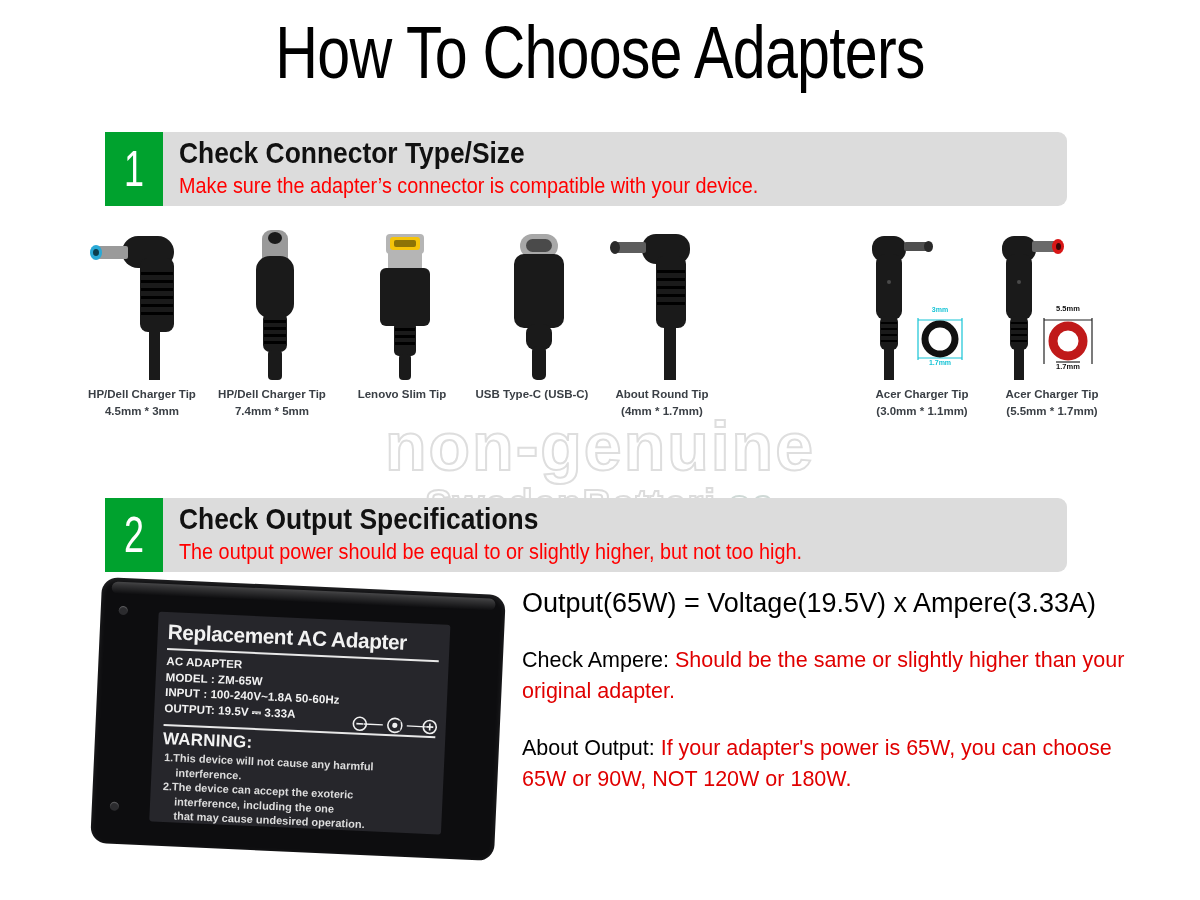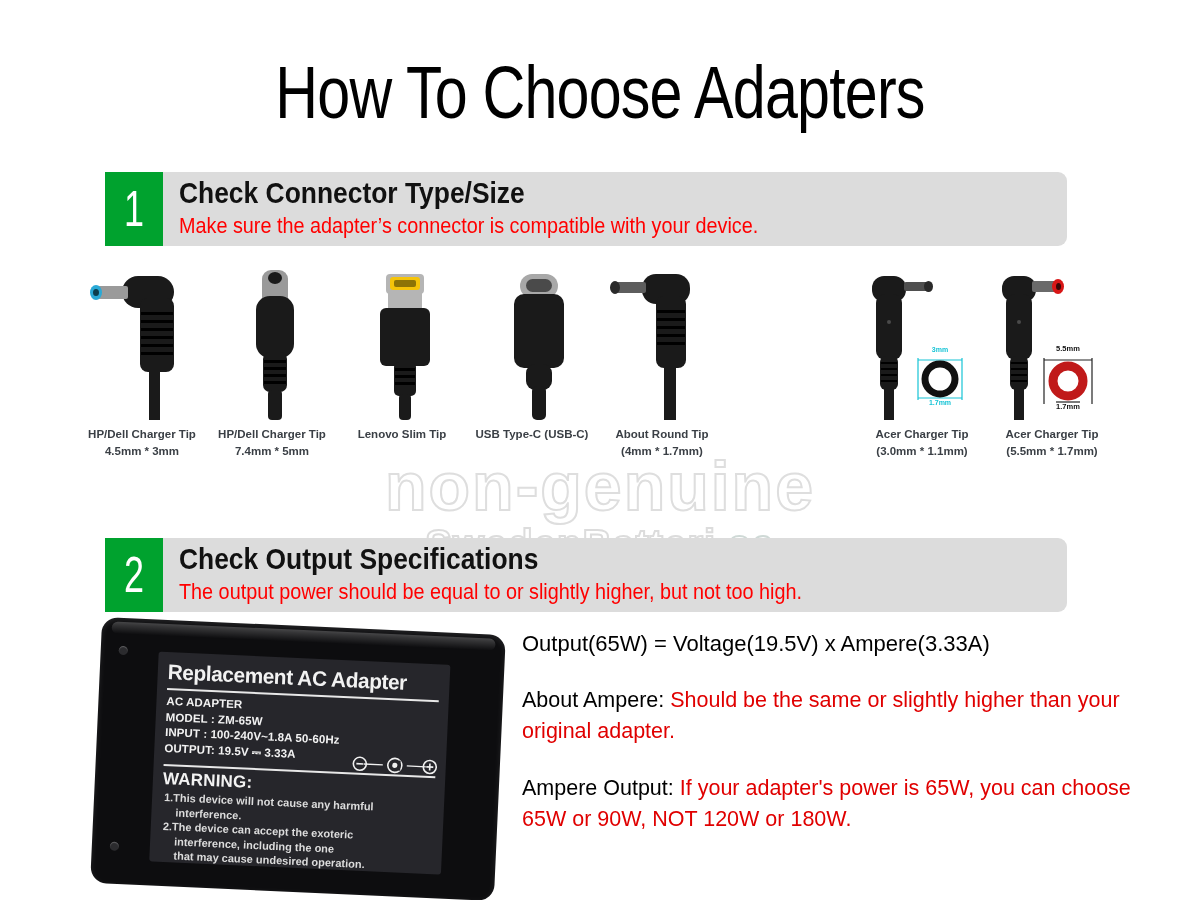--- a/index.html
+++ b/index.html
@@ -3,21 +3,21 @@
 <meta charset="utf-8">
 <style>
   html,body{margin:0;padding:0;}
   body{
     width:1200px;height:900px;
     background:#ffffff;
     font-family:"Liberation Sans", sans-serif;
     position:relative;overflow:hidden;
     color:#000;
   }
-  .page{position:absolute;inset:0;margin-top:40px;}
+  .page{position:absolute;inset:0;}
 
   
   .title{
     position:absolute;left:0;top:14px;width:1200px;
     text-align:center;
     font-size:74px;line-height:78px;
     font-weight:400;
     letter-spacing:-1px;
     transform:scaleX(0.80);
     transform-origin:center top;
@@ -130,21 +130,21 @@
   .plate .warnb{
     position:absolute;left:12px;top:138px;width:268px;
     font-size:11px;line-height:14.5px;font-weight:bold;color:#dcdcdc;
   }
   .plate .warnb div{white-space:nowrap;}
   .plate .warnb .ind{padding-left:12px;}
 
   
   .info{position:absolute;left:522px;top:588px;width:620px;}
   .info p{margin:0 0 26px 0;font-size:21.5px;line-height:31px;color:#000;}
-  .info p.eq{font-size:22px;}
+  .info p.eq{font-size:27px;}
   .info .red{color:#e00000;}
   .info .lbl{color:#000;}
 </style>
 </head>
 <body>
 
 <div class="page">
 
   <div class="title">How To Choose Adapters</div>
 
@@ -364,17 +364,17 @@
           <div>2.The device can accept the exoteric</div>
           <div class="ind">interference, including  the  one</div>
           <div class="ind">that may cause undesired operation.</div>
         </div>
       </div>
     </div>
   </div>
 
   <div class="info">
     <p class="eq">Output(65W) = Voltage(19.5V) x Ampere(3.33A)</p>
-    <p><span class="lbl">About Ampere: </span><span class="red">Should be the same or slightly higher than your original adapter.</span></p>
-    <p><span class="lbl">Ampere Output: </span><span class="red">If your adapter's power is 65W, you can choose 65W or 90W, NOT 120W or 180W.</span></p>
+    <p><span class="lbl">Check Ampere: </span><span class="red">Should be the same or slightly higher than your original adapter.</span></p>
+    <p><span class="lbl">About Output: </span><span class="red">If your adapter's power is 65W, you can choose 65W or 90W, NOT 120W or 180W.</span></p>
   </div>
 
 </div>
 
 </body></html>

